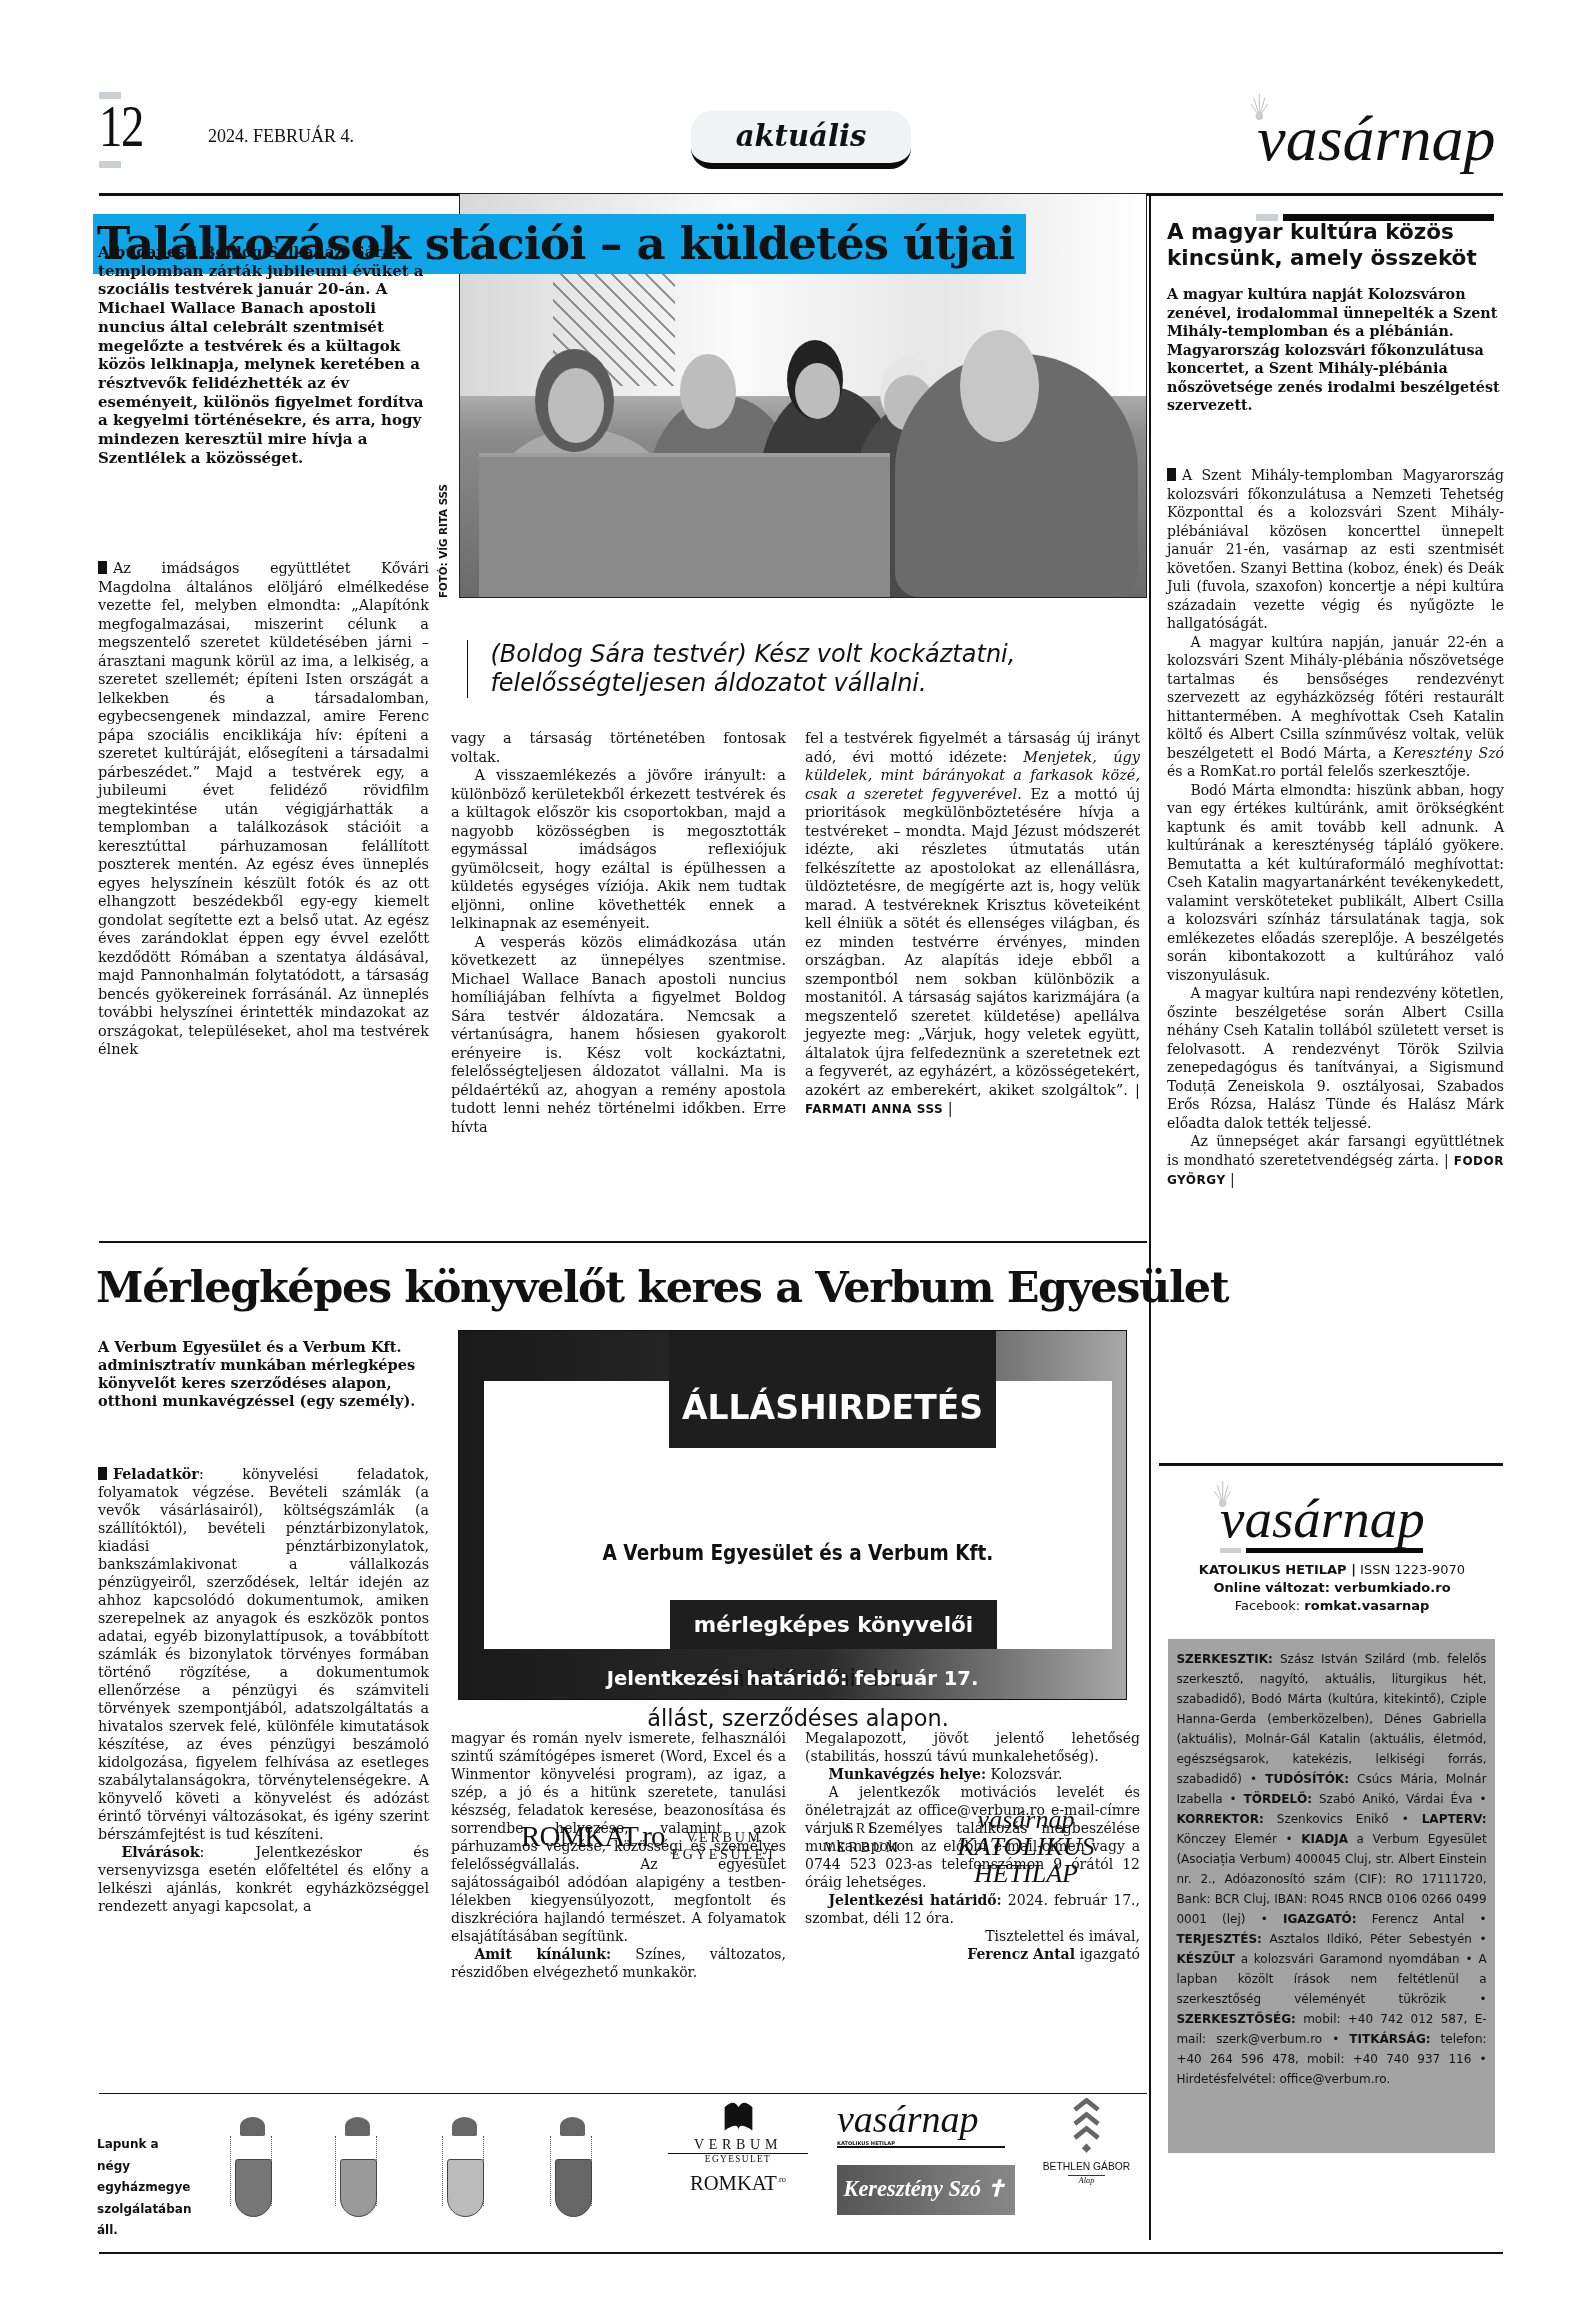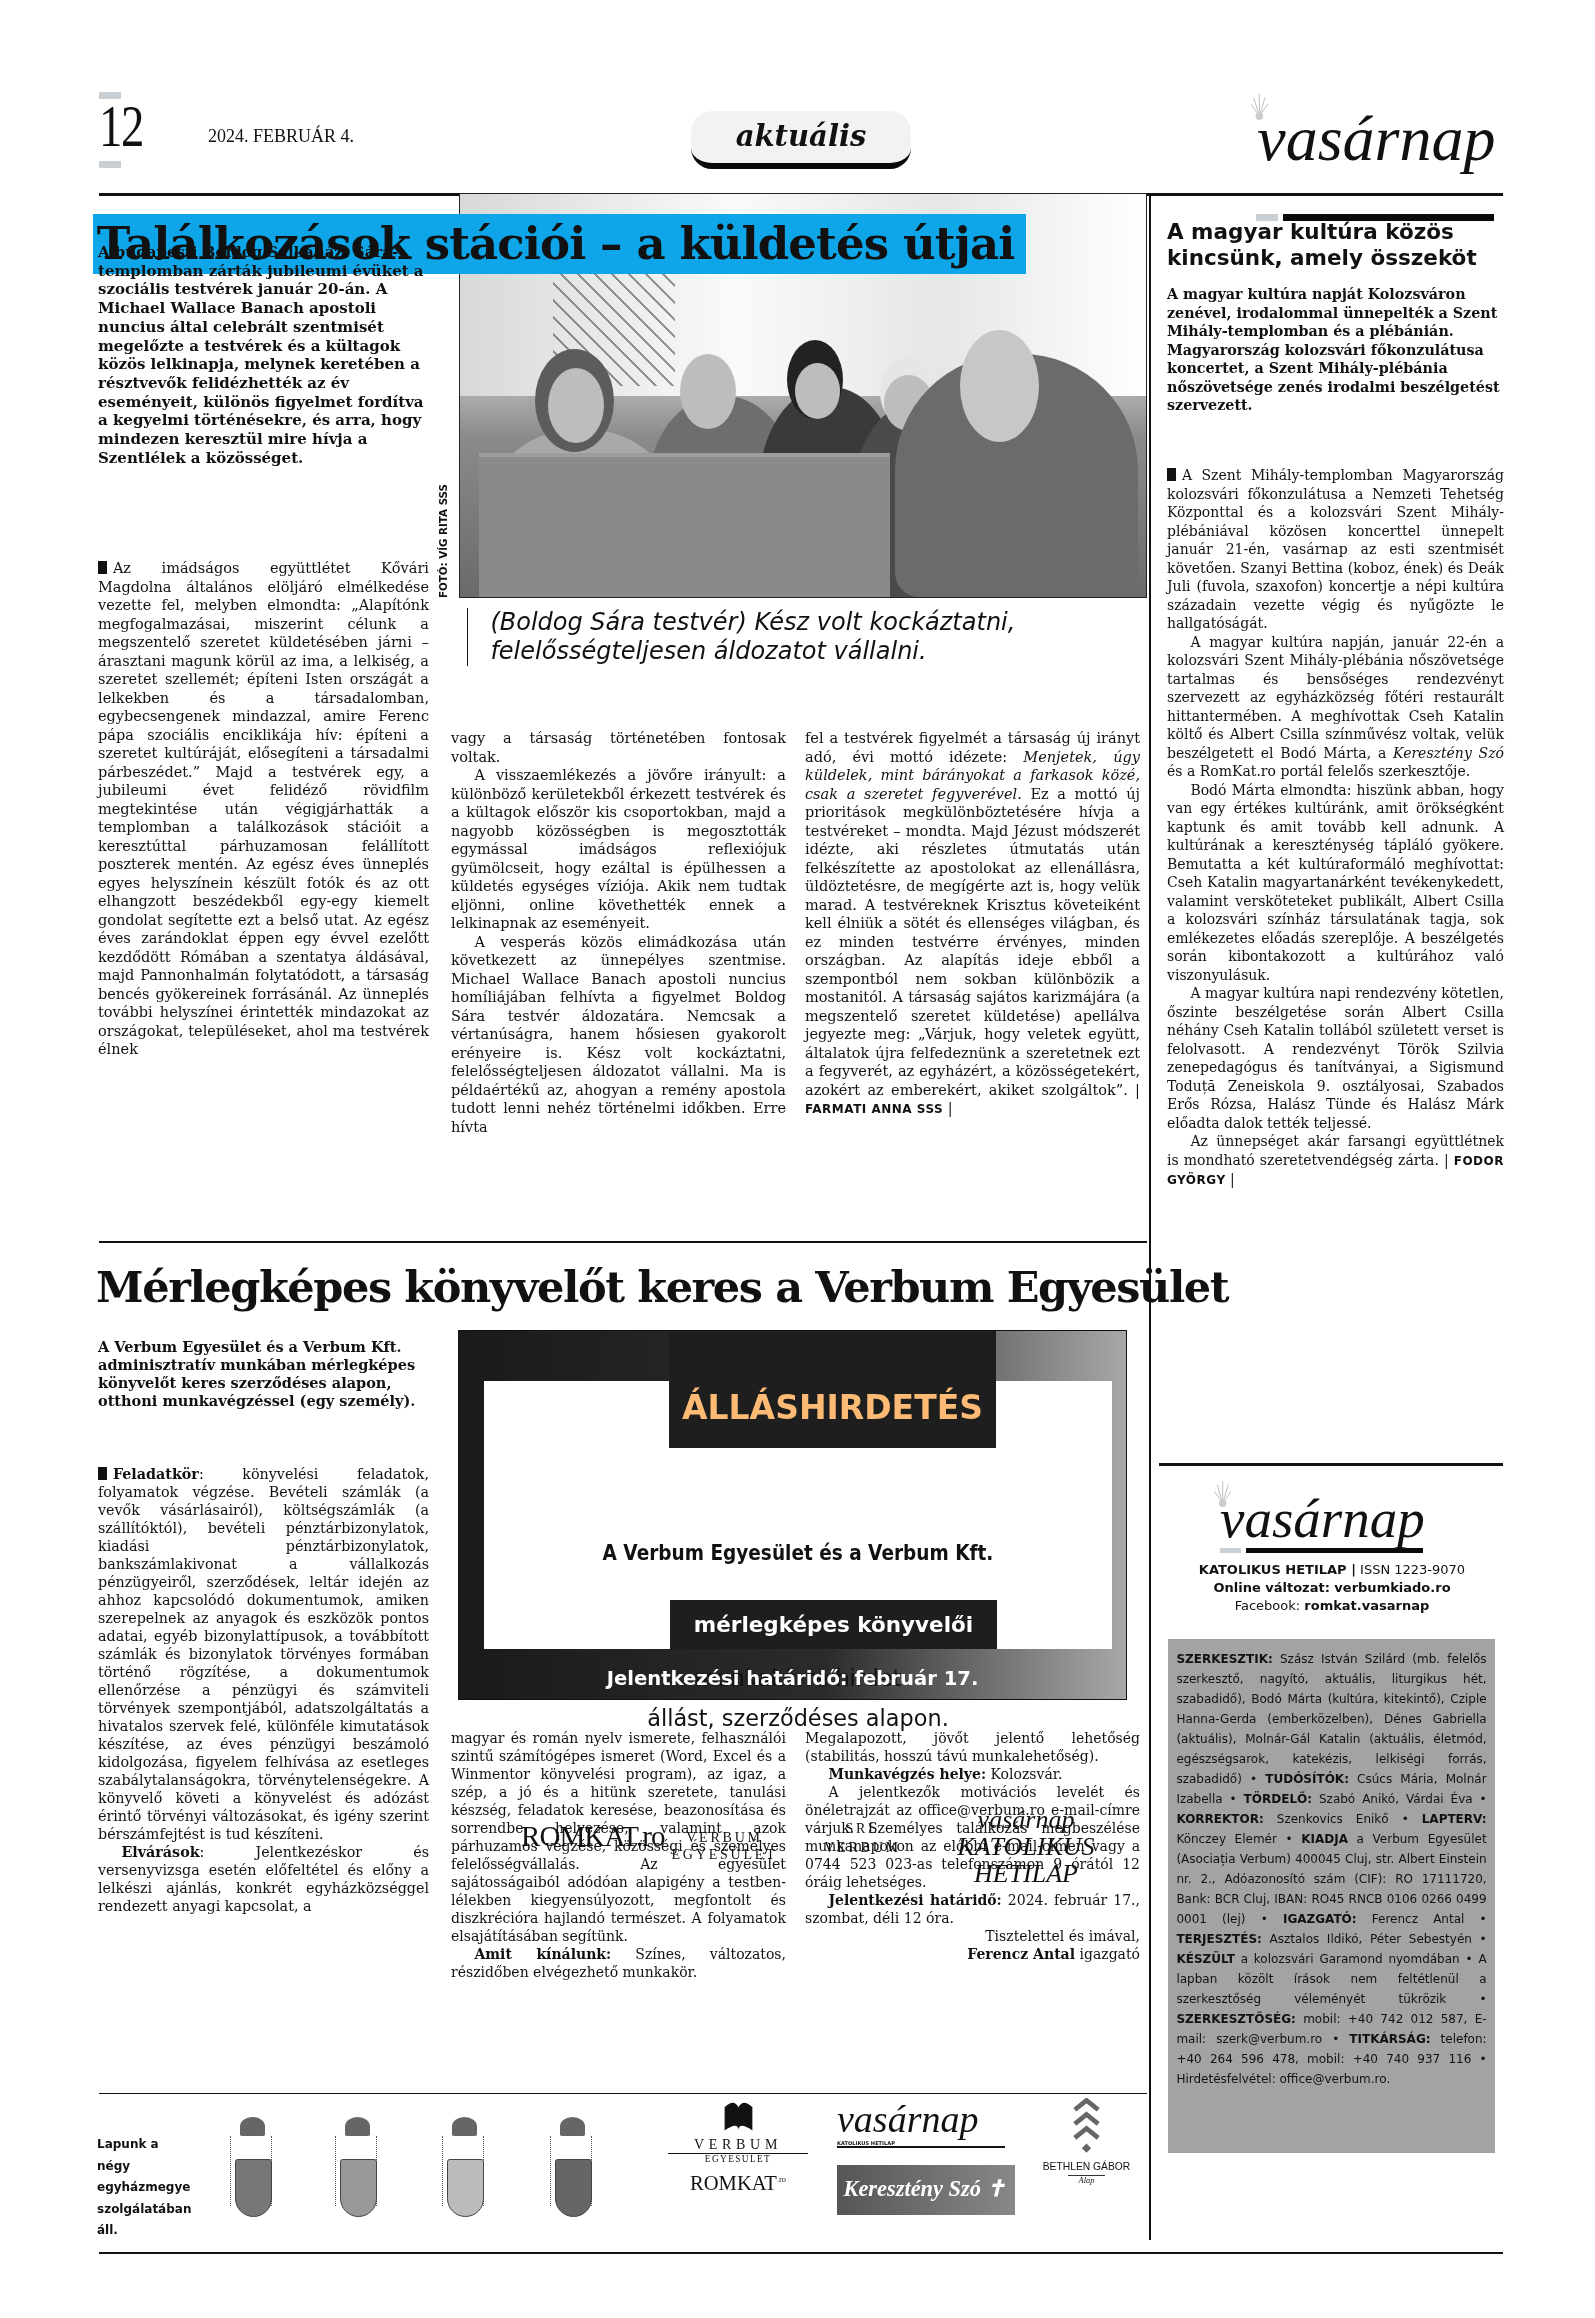--- a/index.html
+++ b/index.html
@@ -23,39 +23,39 @@
   .person{position:absolute;bottom:0;border-radius:48% 48% 10% 10%;background:#777;}
   .head{position:absolute;border-radius:50%;background:#bdbdbd;}
   .pew{position:absolute;left:0;bottom:0;width:62%;height:140px;background:#8a8a8a;border-top:4.7px solid #9d9d9d;}
   .title1{left:93px;top:214px;background:#0ea5e9;padding:3.7px 11.2px 4.7px 3.7px;font-family:"DejaVu Serif",serif;font-weight:bold;font-size:45px;line-height:52px;white-space:nowrap;letter-spacing:-0.9px;}
   .credit{left:437px;top:598px;transform:rotate(-90deg);transform-origin:left top;font-family:"DejaVu Sans",sans-serif;font-size:10.3px;font-weight:bold;white-space:nowrap;}
   .lead{font-family:"DejaVu Serif",serif;font-weight:bold;font-size:15px;line-height:18.7px;}
   .body{font-family:"DejaVu Serif",serif;font-size:14.5px;line-height:18.5px;text-align:justify;hyphens:auto;}
   .body p{margin:0;text-indent:23.4px;}
   .body p.first{text-indent:0;}
   .sq{display:inline-block;width:9.3px;height:13px;background:#111;margin-right:5.6px;vertical-align:-0.9px;}
-  .pull{left:467px;top:608px;width:561px;border-left:1.4px solid #111;padding-left:22.4px;font-family:"DejaVu Sans",sans-serif;font-style:italic;font-size:24px;line-height:29px;}
+  .pull{left:467px;top:640px;width:561px;border-left:1.4px solid #111;padding-left:22.4px;font-family:"DejaVu Sans",sans-serif;font-style:italic;font-size:24px;line-height:29px;}
   .byline{font-family:"DejaVu Sans",sans-serif;font-weight:bold;font-size:12px;letter-spacing:0.5px;}
   
   .side-title{left:1167px;top:219px;width:337px;font-family:"DejaVu Sans",sans-serif;font-weight:bold;font-size:21.5px;line-height:26px;}
   .side-lead{left:1167px;top:256px;width:337px;}
   .side-body{left:1167px;top:466px;width:337px;}
   
   .logo2{left:1220px;top:1486px;width:206px;height:56px;}
   .logo2 .mast-word{font-size:55px;left:0;top:0;}
   .logo2 .mast-line{left:26px;top:62px;width:177px;height:4.7px;}
   .logo2 .mast-grey{left:0;top:62px;width:20.6px;height:4.7px;}
   .imp-meta{left:1159px;top:1561px;width:346px;text-align:center;font-family:"DejaVu Sans",sans-serif;font-size:13px;line-height:18px;}
   .imp-box{left:1168px;top:1639px;width:327px;height:514px;background:#a3a3a3;box-sizing:border-box;padding:10.3px 8.4px;font-family:"DejaVu Sans",sans-serif;font-size:12px;line-height:20px;text-align:justify;}
   .imp-box b{font-weight:bold;}
   
   .title2{left:96px;top:1262px;font-family:"DejaVu Serif",serif;font-weight:bold;font-size:43px;line-height:51px;white-space:nowrap;letter-spacing:-1.4px;}
   .ad{left:458px;top:1330px;width:669px;height:370px;background:linear-gradient(90deg,#1a1a1a 0%,#2b2b2b 55%,#a8a8a8 100%);border:1.4px solid #111;box-sizing:border-box;}
   .ad-inner{position:absolute;left:25px;top:50px;right:14px;bottom:50px;background:#fff;}
-  .ad-head{position:absolute;left:187px;top:0;width:327px;height:117px;background:#1e1e1e;color:#fdba74;text-align:center;font-family:"DejaVu Sans",sans-serif;font-weight:bold;font-size:33px;line-height:117px;padding-top:17px;box-sizing:border-box;}
+  .ad-head{position:absolute;left:187px;top:0;width:327px;height:117px;background:#1e1e1e;color:#ffffff;text-align:center;font-family:"DejaVu Sans",sans-serif;font-weight:bold;font-size:33px;line-height:117px;padding-top:17px;box-sizing:border-box;}
   .ad-org{position:absolute;left:0;right:0;top:159px;text-align:center;font-family:"DejaVu Sans",sans-serif;font-weight:bold;font-size:21.5px;transform:scaleX(0.86);}
   .ad-pill{position:absolute;left:186px;top:219px;width:327px;height:49px;background:#1e1e1e;color:#fff;text-align:center;font-family:"DejaVu Sans",sans-serif;font-weight:bold;font-size:21.5px;line-height:49px;}
   .ad-l1,.ad-l2{position:absolute;left:0;right:0;text-align:center;font-family:"DejaVu Sans",sans-serif;font-size:22.4px;}
   .ad-l1{top:284px;} .ad-l2{top:324px;}
   .ad-logos{position:absolute;left:0;right:0;top:397px;height:93px;}
   .ad-deadline{position:absolute;left:0;right:0;bottom:9.3px;text-align:center;color:#fff;font-family:"DejaVu Sans",sans-serif;font-weight:bold;font-size:19.6px;}
   .lg{position:absolute;font-family:"Liberation Serif",serif;text-align:center;}
   
   .footer-note{left:97px;top:2134px;width:75px;font-family:"DejaVu Sans",sans-serif;font-weight:bold;font-size:12px;line-height:21.5px;}
   .crest{position:absolute;top:2117px;width:51px;height:103px;}

